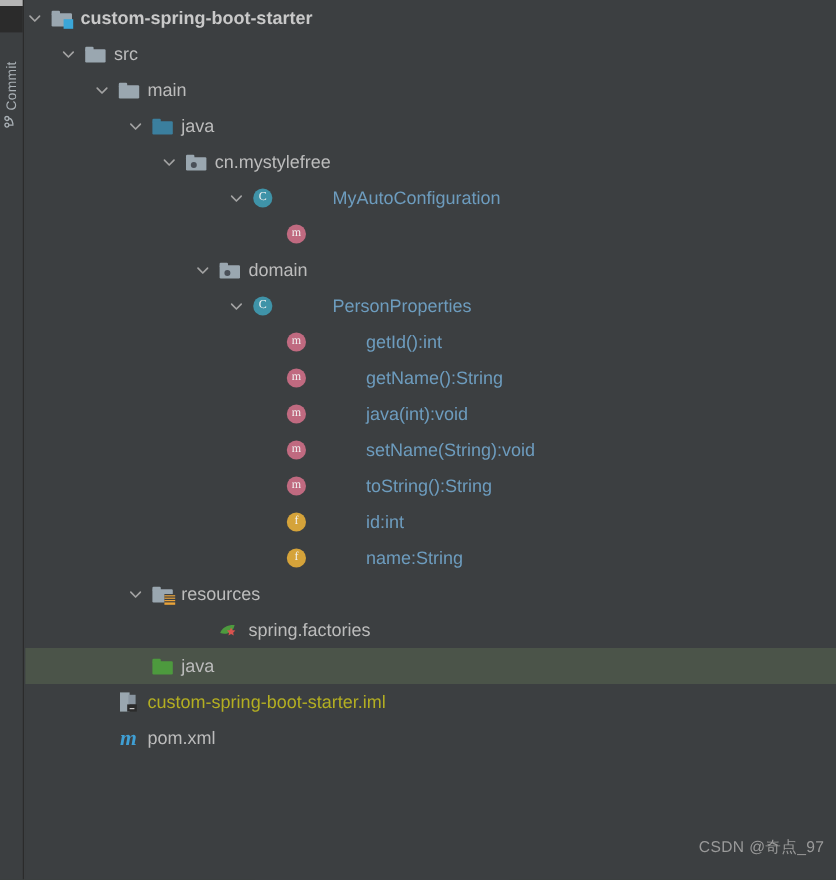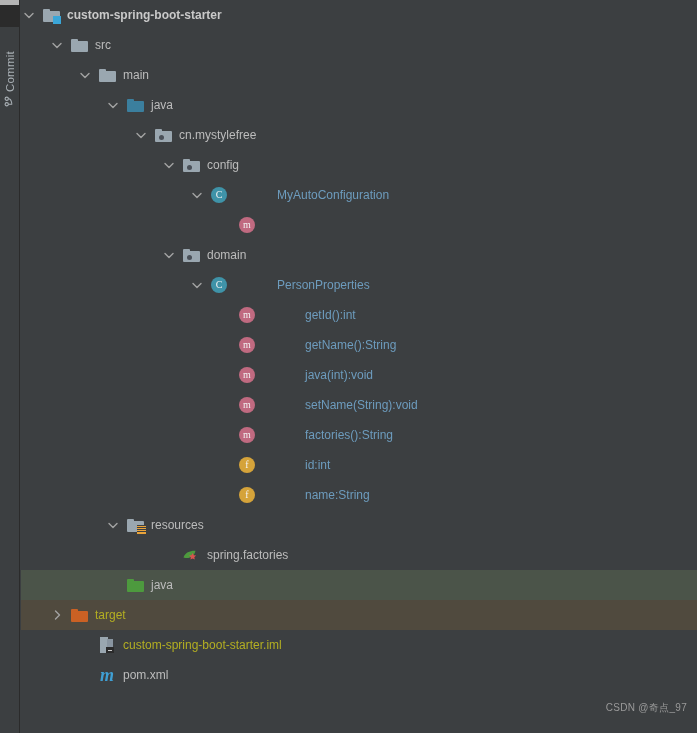--- a/index.html
+++ b/index.html
@@ -88,21 +88,21 @@
     width: 18px; height: 18px;
     flex: 0 0 18px;
     margin-right: 7px;
     margin-left: 5px;
     display: flex;
     align-items: center;
     justify-content: center;
     position: relative;
   }
   .label {
-    font-size: 12px;
+    font-size: 15px;
     color: #bbbbbb;
     line-height: 1;
   }
   .label.bold { font-weight: bold; color: #c9c9c9; }
   .label.blue { color: #6d9cbe; margin-left: 42px; }
   .label.yellow { color: #b3ae22; }
   .label.white { color: #bcbcbc; text-align: right; }
 
   
   .folder {
@@ -191,21 +191,21 @@
     font-size: 18px;
     color: #3f9fd4;
     line-height: 1;
   }
 
   
   #watermark {
     position: absolute;
     right: 10px;
     bottom: 18px;
-    font-size: 10px;
+    font-size: 13px;
     color: #9a9a9a;
     letter-spacing: .3px;
   }
 </style>
 </head>
 <body>
 
 <div id="tool-strip">
   <div id="strip-topbar"></div>
   <div id="strip-dark"></div>
@@ -293,80 +293,64 @@
       <span class="icon">
         <span class="folder gray">
           <span class="tab-top"></span>
           <span class="body"></span>
           <span class="pkg-dot"></span>
         </span>
       </span>
       <span class="label white">cn.mystylefree</span>
     </div>
     <div class="row">
+      <span style="flex: 0 0 168px;"></span>
+      <span class="arrow">
+        <svg width="10" height="10" viewBox="0 0 10 10">
+          <path d="M1 3.5 L5 7.5 L9 3.5" fill="none" stroke="#a3a3a3" stroke-width="1.4" stroke-linecap="round" stroke-linejoin="round"></path>
+        </svg>
+      </span>
+      <span class="icon">
+        <span class="mbadge cls">C</span>
+      </span>
+      <span class="label blue">MyAutoConfiguration</span>
+    </div>
+    <div class="row">
+      <span style="flex: 0 0 196px;"></span>
+      <span class="arrow empty"></span>
+      <span class="icon">
+        <span class="mbadge mth">m</span>
+      </span>
+    </div>
+    <div class="row">
       <span style="flex: 0 0 140px;"></span>
       <span class="arrow">
         <svg width="10" height="10" viewBox="0 0 10 10">
           <path d="M1 3.5 L5 7.5 L9 3.5" fill="none" stroke="#a3a3a3" stroke-width="1.4" stroke-linecap="round" stroke-linejoin="round"></path>
         </svg>
       </span>
       <span class="icon">
         <span class="folder gray">
           <span class="tab-top"></span>
           <span class="body"></span>
           <span class="pkg-dot"></span>
         </span>
       </span>
-      <span class="label white">config</span>
+      <span class="label white">domain</span>
     </div>
     <div class="row">
       <span style="flex: 0 0 168px;"></span>
       <span class="arrow">
         <svg width="10" height="10" viewBox="0 0 10 10">
           <path d="M1 3.5 L5 7.5 L9 3.5" fill="none" stroke="#a3a3a3" stroke-width="1.4" stroke-linecap="round" stroke-linejoin="round"></path>
         </svg>
       </span>
       <span class="icon">
         <span class="mbadge cls">C</span>
       </span>
-      <span class="label blue">MyAutoConfiguration</span>
-    </div>
-    <div class="row">
-      <span style="flex: 0 0 196px;"></span>
-      <span class="arrow empty"></span>
-      <span class="icon">
-        <span class="mbadge mth">m</span>
-      </span>
-    </div>
-    <div class="row">
-      <span style="flex: 0 0 140px;"></span>
-      <span class="arrow">
-        <svg width="10" height="10" viewBox="0 0 10 10">
-          <path d="M1 3.5 L5 7.5 L9 3.5" fill="none" stroke="#a3a3a3" stroke-width="1.4" stroke-linecap="round" stroke-linejoin="round"></path>
-        </svg>
-      </span>
-      <span class="icon">
-        <span class="folder gray">
-          <span class="tab-top"></span>
-          <span class="body"></span>
-          <span class="pkg-dot"></span>
-        </span>
-      </span>
-      <span class="label white">domain</span>
-    </div>
-    <div class="row">
-      <span style="flex: 0 0 168px;"></span>
-      <span class="arrow">
-        <svg width="10" height="10" viewBox="0 0 10 10">
-          <path d="M1 3.5 L5 7.5 L9 3.5" fill="none" stroke="#a3a3a3" stroke-width="1.4" stroke-linecap="round" stroke-linejoin="round"></path>
-        </svg>
-      </span>
-      <span class="icon">
-        <span class="mbadge cls">C</span>
-      </span>
       <span class="label blue">PersonProperties</span>
     </div>
     <div class="row">
       <span style="flex: 0 0 196px;"></span>
       <span class="arrow empty"></span>
       <span class="icon">
         <span class="mbadge mth">m</span>
       </span>
       <span class="label blue">getId():int</span>
     </div>
@@ -393,21 +377,21 @@
         <span class="mbadge mth">m</span>
       </span>
       <span class="label blue">setName(String):void</span>
     </div>
     <div class="row">
       <span style="flex: 0 0 196px;"></span>
       <span class="arrow empty"></span>
       <span class="icon">
         <span class="mbadge mth">m</span>
       </span>
-      <span class="label blue">factories():String</span>
+      <span class="label blue">toString():String</span>
     </div>
     <div class="row">
       <span style="flex: 0 0 196px;"></span>
       <span class="arrow empty"></span>
       <span class="icon">
         <span class="mbadge fld">f</span>
       </span>
       <span class="label blue">id:int</span>
     </div>
     <div class="row">
@@ -454,35 +438,20 @@
       <span style="flex: 0 0 84px;"></span>
       <span class="arrow empty"></span>
       <span class="icon">
         <span class="folder green">
           <span class="tab-top"></span>
           <span class="body"></span>
         </span>
       </span>
       <span class="label white">java</span>
     </div>
-    <div class="row sel-brown">
-      <span style="flex: 0 0 28px;"></span>
-      <span class="arrow">
-        <svg width="10" height="10" viewBox="0 0 10 10">
-          <path d="M3.5 1 L7.5 5 L3.5 9" fill="none" stroke="#a3a3a3" stroke-width="1.4" stroke-linecap="round" stroke-linejoin="round"></path>
-        </svg>
-      </span>
-      <span class="icon">
-        <span class="folder orange">
-          <span class="tab-top"></span>
-          <span class="body"></span>
-        </span>
-      </span>
-      <span class="label yellow">target</span>
-    </div>
     <div class="row">
       <span style="flex: 0 0 56px;"></span>
       <span class="arrow empty"></span>
       <span class="icon">
         <span class="iml-icon">
           <span class="p1"></span>
           <span class="p2"></span>
           <span class="p3"></span>
           <span class="p4"></span>
         </span>

